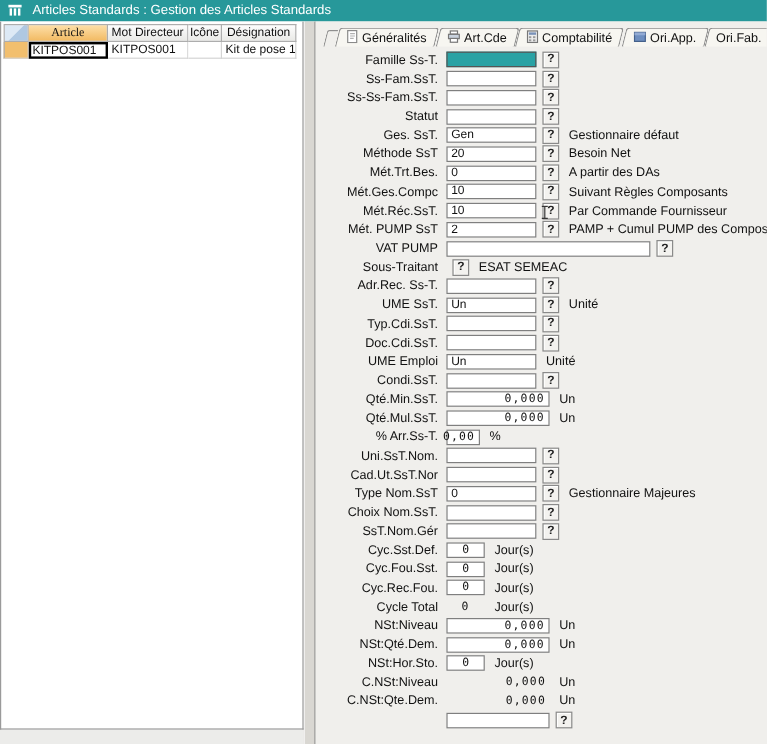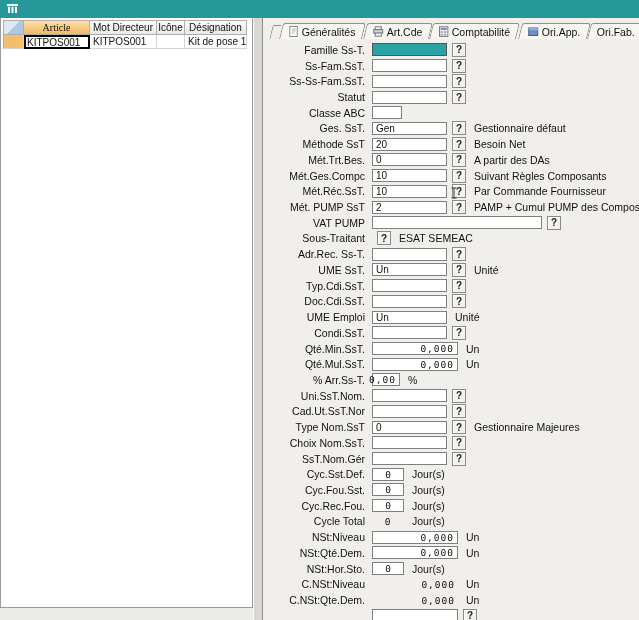--- a/index.html
+++ b/index.html
@@ -121,20 +121,21 @@
     <span class="app-icon">
       <svg width="13" height="12" viewBox="0 0 13 12">
         <g fill="#ffffff">
           <rect x="1" y="1" width="11" height="2.2"></rect>
           <rect x="2" y="4" width="2" height="6"></rect>
           <rect x="5.5" y="4" width="2" height="6"></rect>
           <rect x="9" y="4" width="2" height="6"></rect>
         </g>
       </svg>
     </span>
+    <span>Articles Standards : Gestion des Articles Standards</span>
   </div>
 
   <div class="content">
 
     <div class="left-panel">
       <div class="grid" id="grid">
           <div class="grid-row">
             <div class="hcell w-sel"></div>
             <div class="hcell w-article">Article</div>
             <div class="hcell w-mot">Mot Directeur</div>
@@ -228,26 +229,20 @@
             <span class="help">?</span>
           </div>
           <div class="frow">
             <span class="lbl">Statut</span>
             <div class="box std">
               <span></span>
             </div>
             <span class="help">?</span>
           </div>
           <div class="frow">
-            <span class="lbl">Classe ABC</span>
-            <div class="box small">
-              <span></span>
-            </div>
-          </div>
-          <div class="frow">
             <span class="lbl">Ges. SsT.</span>
             <div class="box std">
               <span>Gen</span>
             </div>
             <span class="help">?</span>
             <span class="note">Gestionnaire défaut</span>
           </div>
           <div class="frow">
             <span class="lbl">Méthode SsT</span>
             <div class="box std">

